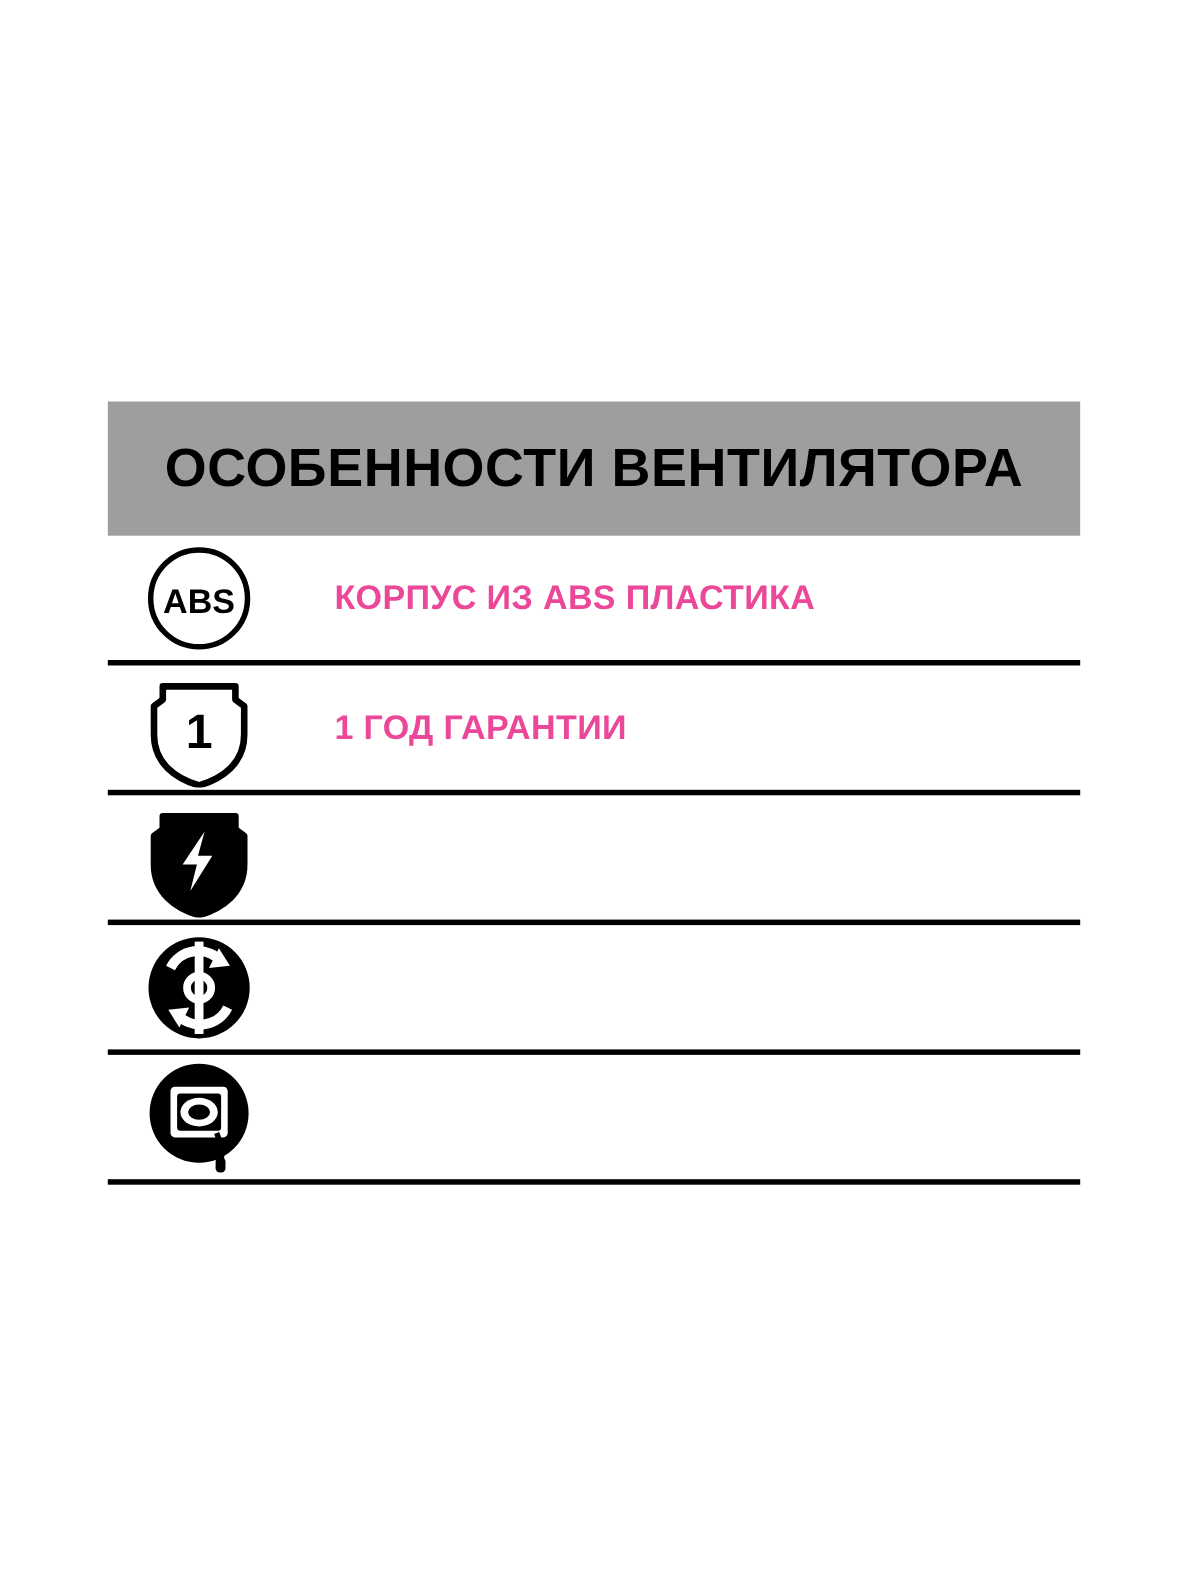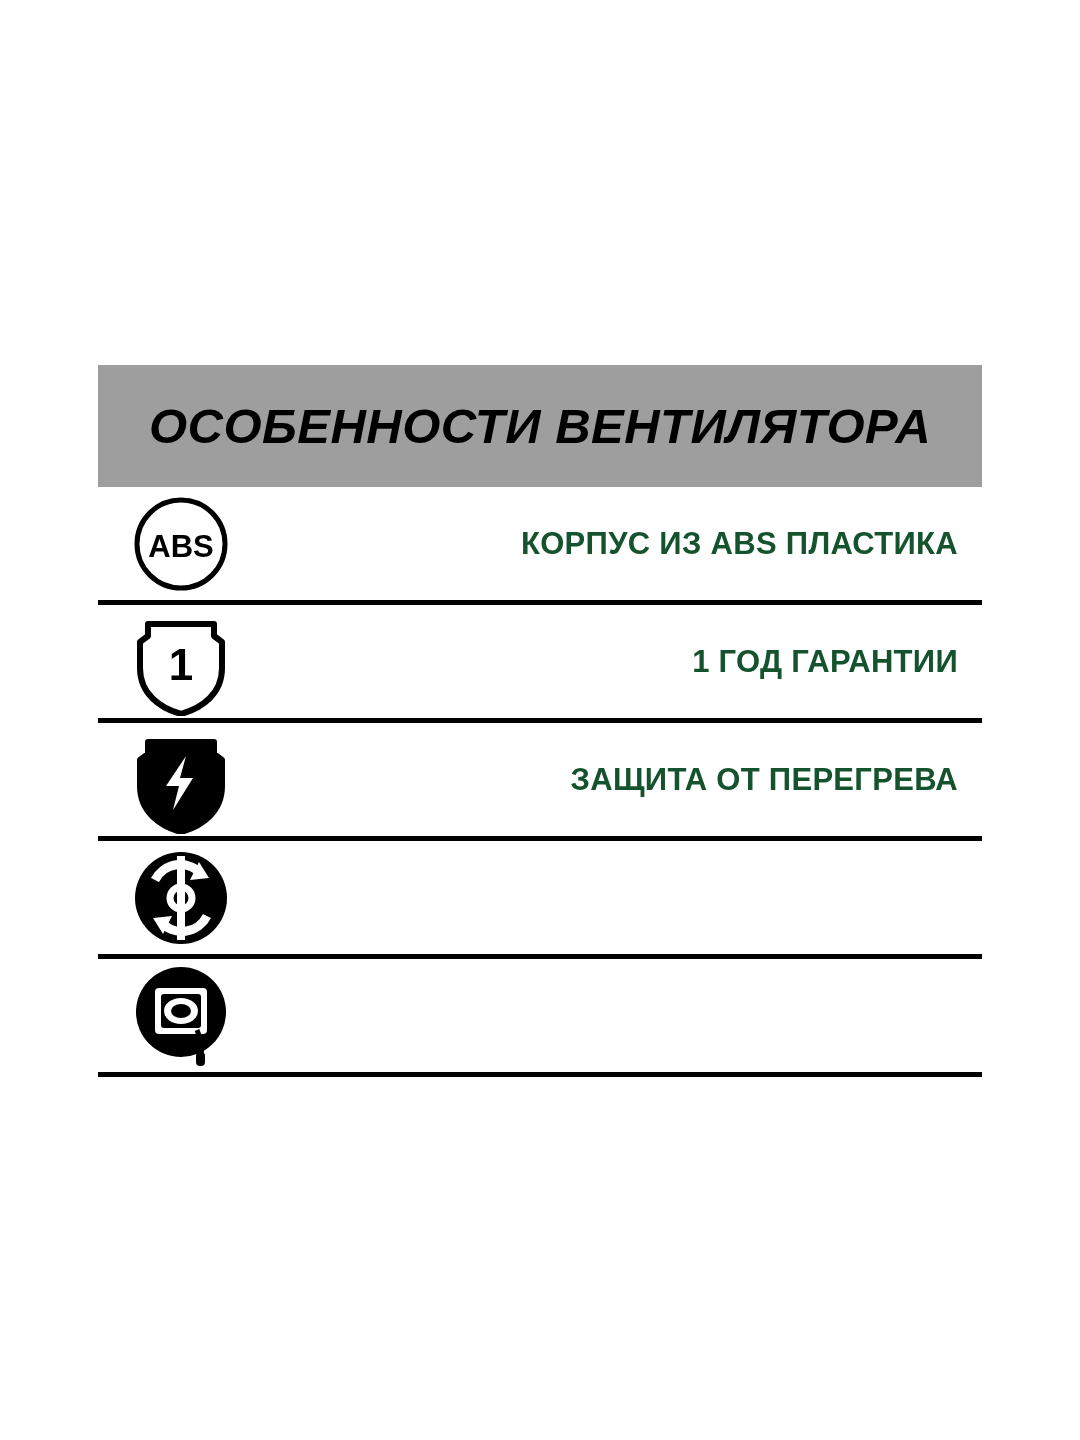--- a/index.html
+++ b/index.html
@@ -27,21 +27,20 @@
     left: 98px;
     top: 365px;
     width: 884px;
   }
   .panel-header {
     background: #9e9e9e;
     height: 122px;
     display: flex;
     align-items: center;
     justify-content: center;
-    font-style: italic;
   }
   .panel-header-title {
     font-size: 49px;
     font-weight: bold;
     color: #000000;
     letter-spacing: 0.5px;
     text-align: center;
     white-space: nowrap;
   }
   .feature-list {
@@ -61,24 +60,24 @@
   .feature-icon {
     width: 166px;
     min-width: 166px;
     height: 118px;
     display: flex;
     align-items: center;
     justify-content: center;
   }
   .feature-label {
     flex: 1;
-    text-align: right;
+    text-align: left;
     font-size: 31px;
     font-weight: bold;
-    color: #14532d;
+    color: #ec4899;
     letter-spacing: 0.3px;
     padding-right: 24px;
     white-space: nowrap;
   }
   svg { display: block; }
 </style>
 </head>
 <body>
 
 <div class="sheet">
@@ -111,21 +110,20 @@
         <div class="feature-label">1 ГОД ГАРАНТИИ</div>
       </div>
 
       <div class="feature-row">
         <div class="feature-icon">
           <svg width="110" height="108" viewBox="0 0 110 108">
             <path d="M22 16 h66 v12 l8 6 v26 c0 26 -20 40 -41 46 c-21 -6 -41 -20 -41 -46 v-26 l8 -6 z" fill="#000000" stroke="#000000" stroke-width="6" stroke-linejoin="round"></path>
             <path d="M60 30 L40 60 h13 l-6 24 l20 -32 h-13 z" fill="#ffffff"></path>
           </svg>
         </div>
-        <div class="feature-label">ЗАЩИТА ОТ ПЕРЕГРЕВА</div>
       </div>
 
       <div class="feature-row">
         <div class="feature-icon">
           <svg width="112" height="104" viewBox="0 0 112 104">
             <circle cx="56" cy="52" r="46" fill="#000000"></circle>
             <rect x="52" y="10" width="8" height="84" fill="#ffffff"></rect>
             <path d="M30 34 a28 28 0 0 1 46 -6" fill="none" stroke="#ffffff" stroke-width="9"></path>
             <path d="M82 70 a28 28 0 0 1 -46 6" fill="none" stroke="#ffffff" stroke-width="9"></path>
             <path d="M74 16 l10 16 l-19 2 z" fill="#ffffff"></path>

